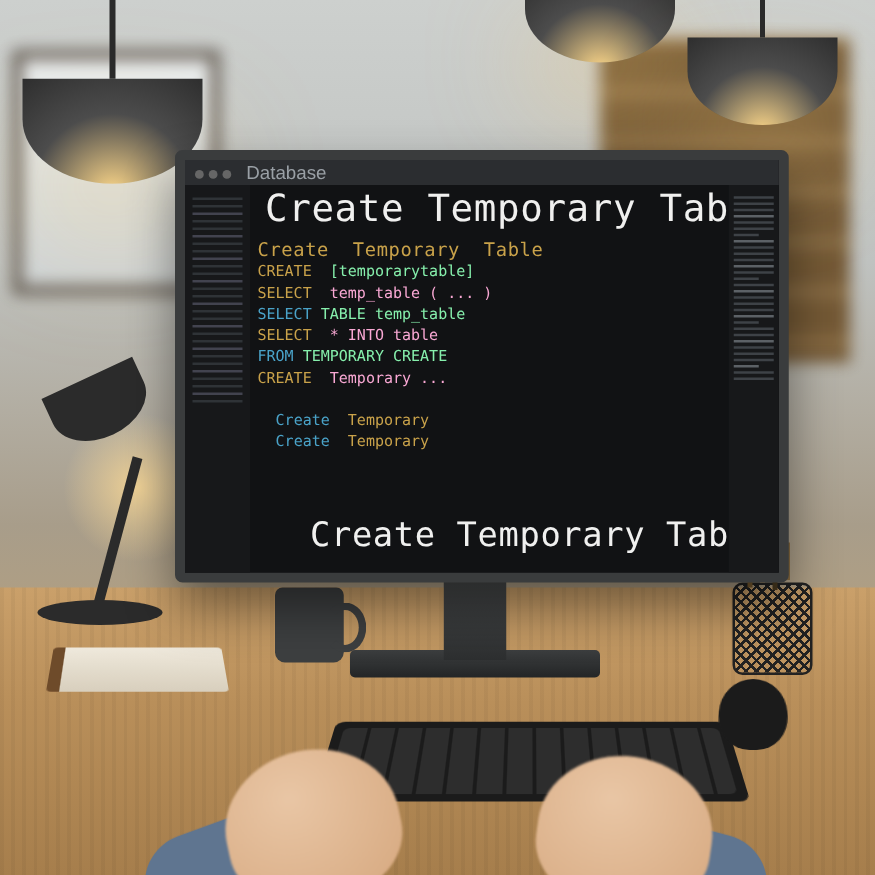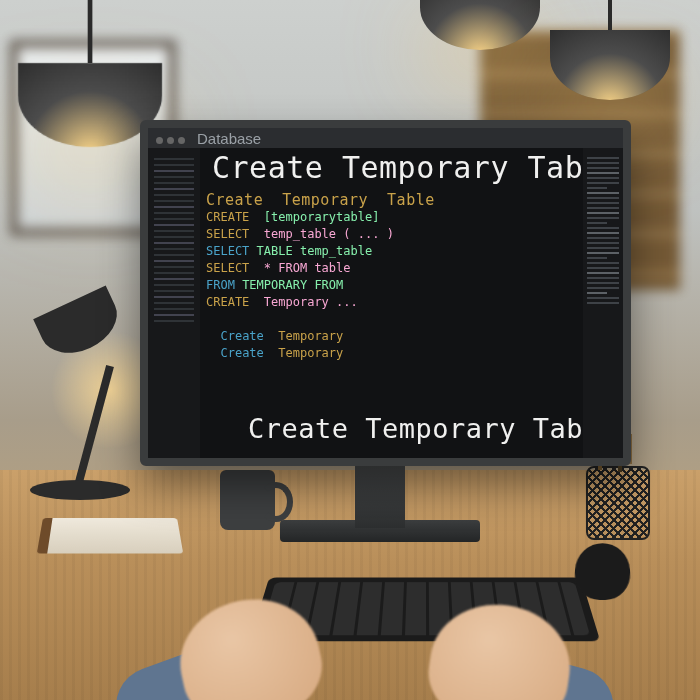--- a/index.html
+++ b/index.html
@@ -144,22 +144,22 @@
           <div class="ln"></div>
           <div class="ln"></div>
           <div class="ln"></div>
           <div class="ln"></div>
       </div>
       <div class="codearea">
         <div class="big1">Create Temporary Table</div>
         <div class="codefuzz"><span class="ghost-title">Create  Temporary  Table</span><span><span class="kw">CREATE</span>  <span class="id">[temporarytable]</span></span>
 <span><span class="kw">SELECT</span>  <span class="dim">temp_table ( ... )</span></span>
 <span><span class="kw2">SELECT</span> <span class="id">TABLE temp_table</span></span>
-<span><span class="kw">SELECT</span>  <span class="dim">* FROM table</span></span>
-<span><span class="kw2">FROM</span> <span class="id">TEMPORARY FROM</span></span>
+<span><span class="kw">SELECT</span>  <span class="dim">* INTO table</span></span>
+<span><span class="kw2">FROM</span> <span class="id">TEMPORARY CREATE</span></span>
 <span><span class="kw">CREATE</span>  <span class="dim">Temporary ...</span></span>
 
 <span>  <span class="kw2">Create</span>  <span class="kw">Temporary</span></span>
 <span>  <span class="kw2">Create</span>  <span class="kw">Temporary</span></span></div>
         <div class="big2">Create Temporary Table</div>
       </div>
       <div class="minimap">
         <div class="m"></div>
           <div class="m"></div>
           <div class="m"></div>

